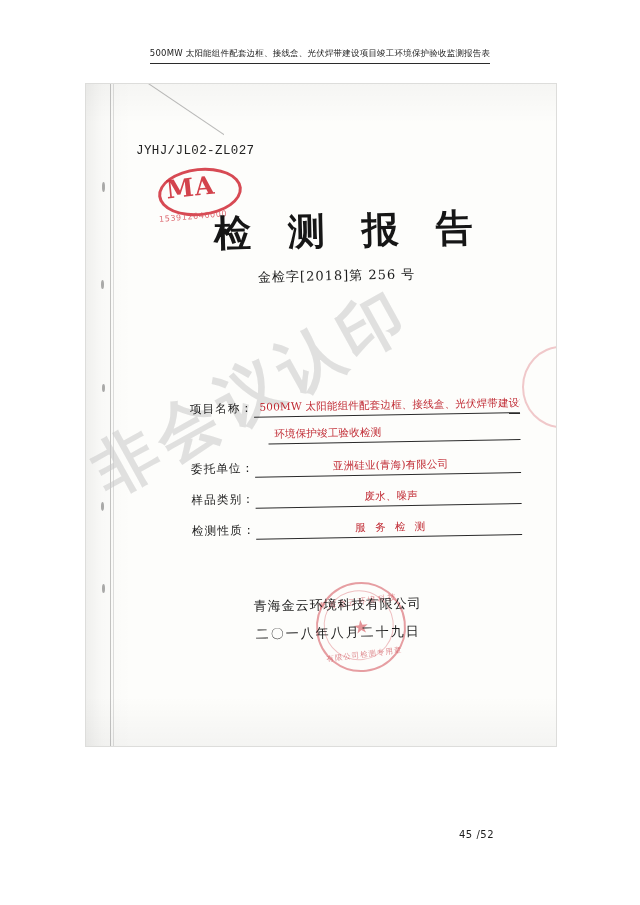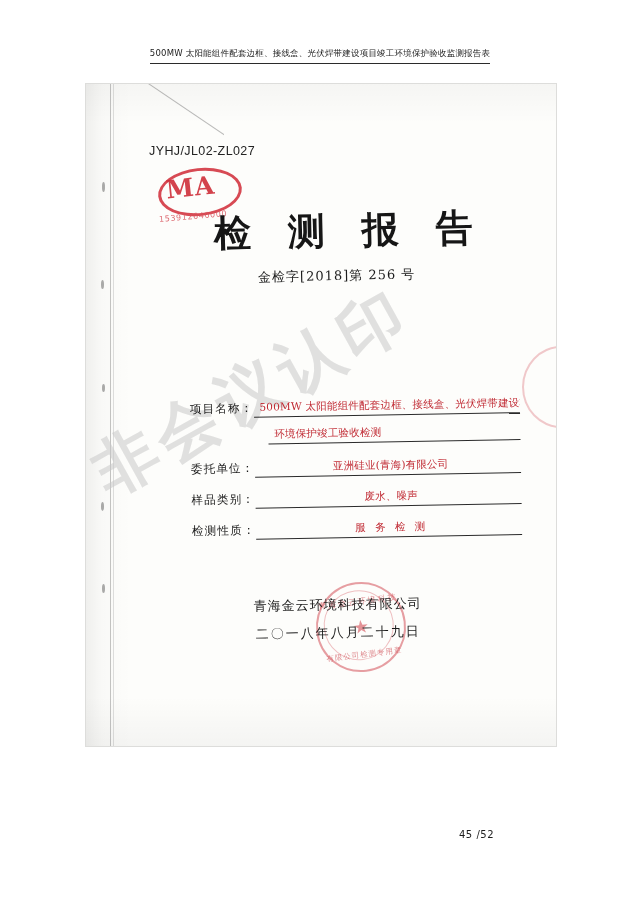--- a/index.html
+++ b/index.html
@@ -103,25 +103,24 @@
     position: absolute;
     background: rgba(70,70,70,0.45);
     border-radius: 50%;
   }
 
   
   .doc-code {
     position: absolute;
     left: 50px;
     top: 60px;
-    font-family: Liberation Sans, sans-serif;
+    font-family: Liberation Mono, monospace;
     font-size: 12.5px;
     color: #232323;
     letter-spacing: 0.4px;
-    margin-left: 13px;
   }
 
   
   .ma-stamp {
     position: absolute;
     left: 72px;
     top: 82px;
     width: 82px;
     height: 50px;
   }

